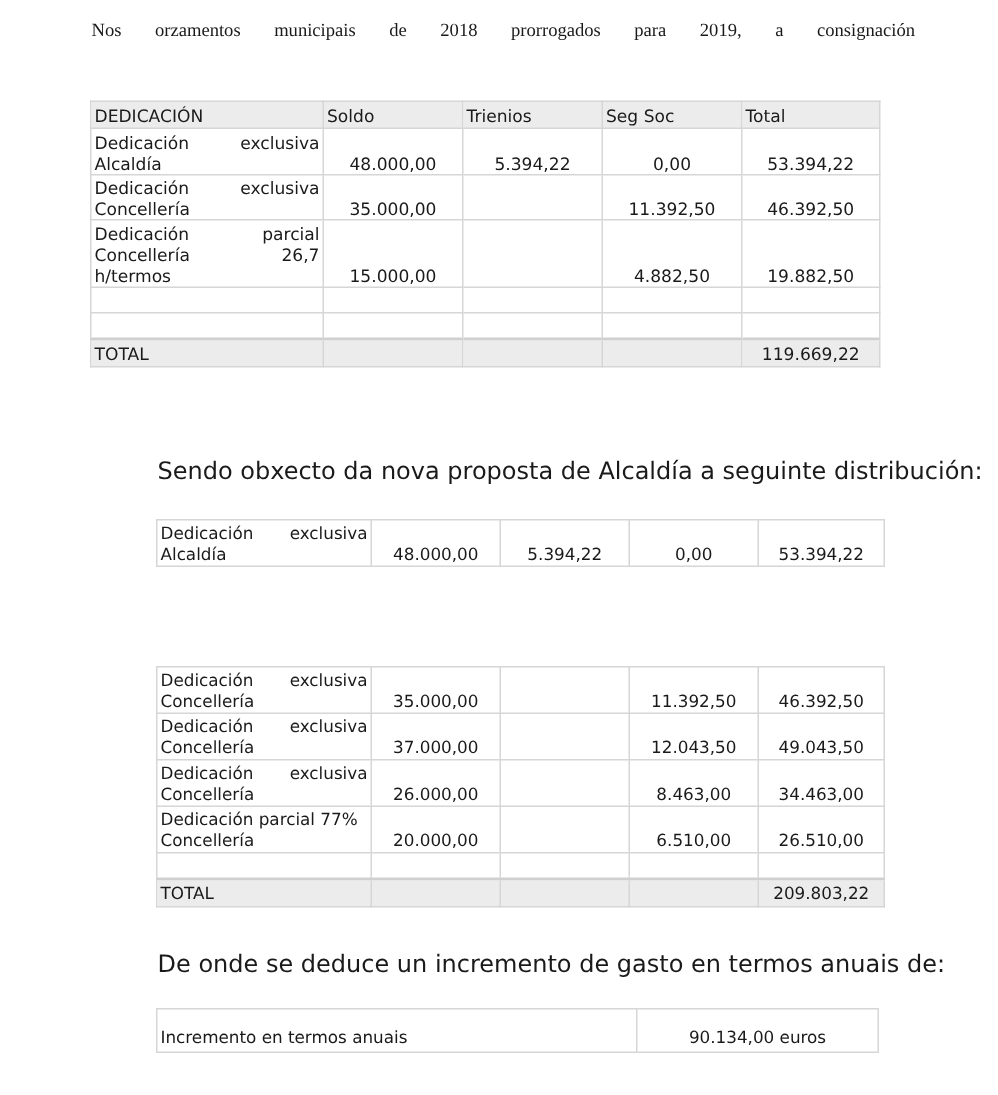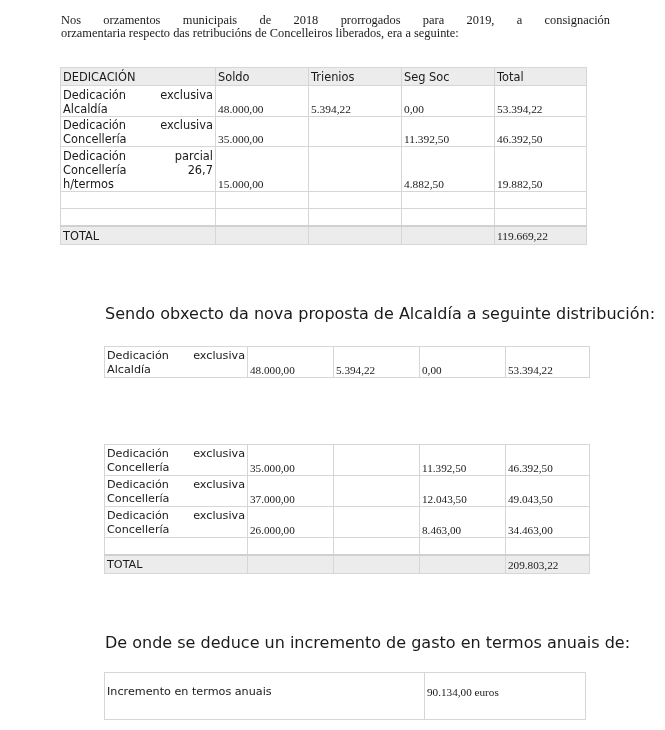--- a/index.html
+++ b/index.html
@@ -22,46 +22,45 @@
     position: absolute; border-collapse: collapse; table-layout: fixed;
     font-size: 11.2px;
   }
   table.t td {
     border: 1px solid #d6d6d6; padding: 0 2px; vertical-align: bottom;
     line-height: 14px; overflow: hidden;
   }
   table.t tr.head td, table.t tr.total td { background: #ececec; }
   table.t tr.head td { vertical-align: middle; height: 17px; }
   table.t tr.total td { vertical-align: middle; height: 17px; border-top: 2px solid #d0d0d0; }
-  table.t td.num { text-align: left; font-family: Liberation Serif, serif; }
+  table.t td.num { text-align: center; }
   table.t td.desc { text-align: justify; text-align-last: left; }
   .jl { display: flex; justify-content: space-between; }
   table.t tr.blank td { height: 16px; }
 
   
   #t1 { left: 60px; top: 67px; width: 526px; font-size: 11.4px; }
   #t1 tr.r2 td { height: 29px; }
   #t1 tr.r3 td { height: 44px; }
   #t1 tr.r1 td { height: 30px; }
   
   #t2 { left: 104px; top: 346px; width: 485px; }
   #t2 tr.r1 td { height: 30px; }
   
   #t3 { left: 104px; top: 444px; width: 485px; }
   #t3 tr.row td { height: 30px; }
   
   #t4 { left: 104px; top: 672px; width: 481px; }
-  #t4 td { height: 26px; vertical-align: bottom; padding-bottom: 20px; }
+  #t4 td { height: 26px; vertical-align: bottom; padding-bottom: 2px; }
 </style>
 </head>
 <body>
 
 <div class="intro">
   <span class="line1">Nos orzamentos municipais de 2018 prorrogados para 2019, a consignación</span>
-  <span class="line2">orzamentaria respecto das retribucións de Concelleiros liberados, era a seguinte:</span>
 </div>
 
 <table class="t" id="t1">
   <colgroup>
       <col style="width:155px">
       <col style="width:93px">
       <col style="width:93px">
       <col style="width:93px">
       <col style="width:92px">
     </colgroup>
@@ -208,20 +207,30 @@
             <span>Dedicación</span>
             <span>exclusiva</span>
           </div>
       <div>Concellería</div>
     </td>
     <td class="num">26.000,00</td>
     <td class="num"></td>
     <td class="num">8.463,00</td>
     <td class="num">34.463,00</td>
   </tr>
+  <tr class="row">
+    <td class="desc">
+      <div>Dedicación parcial 77%</div>
+      <div>Concellería</div>
+    </td>
+    <td class="num">20.000,00</td>
+    <td class="num"></td>
+    <td class="num">6.510,00</td>
+    <td class="num">26.510,00</td>
+  </tr>
   <tr class="blank">
         <td></td>
         <td></td>
         <td></td>
         <td></td>
         <td></td>
       </tr>
   <tr class="total">
     <td>TOTAL</td>
     <td></td>

